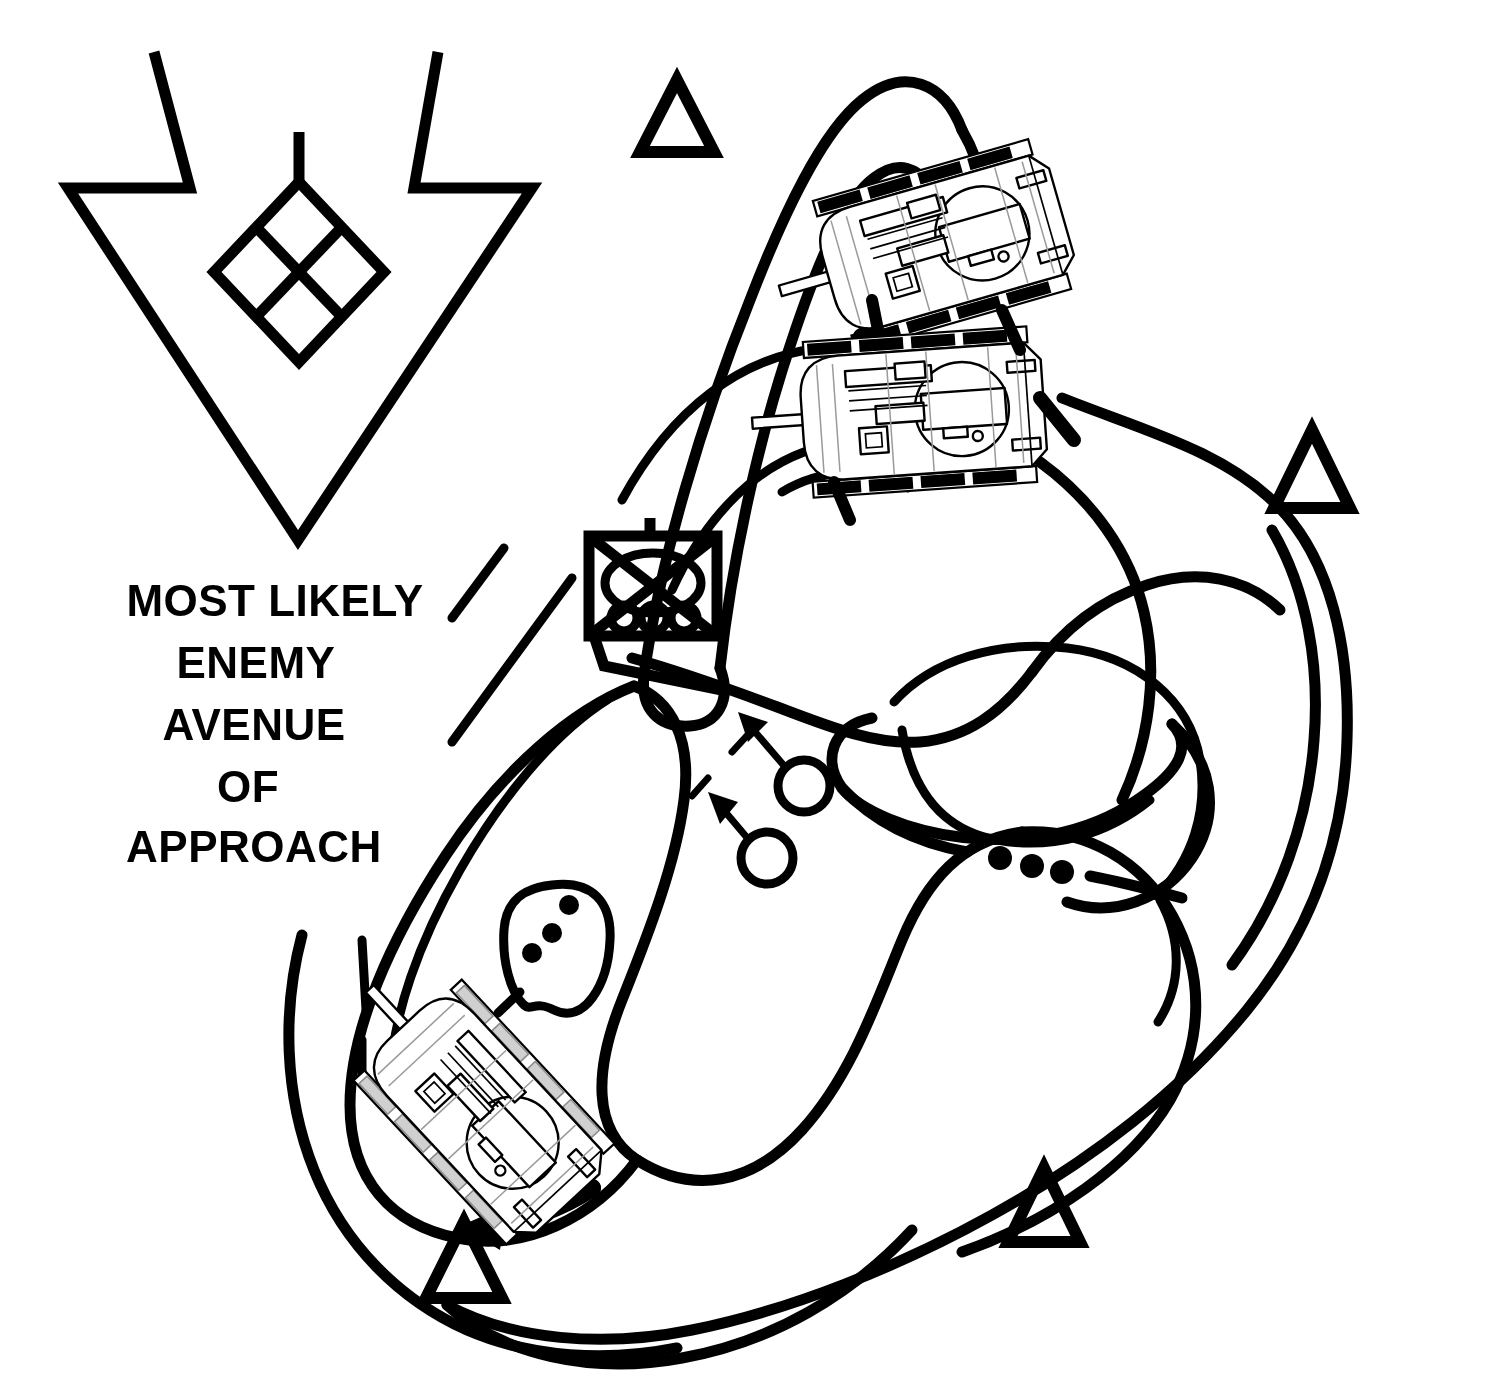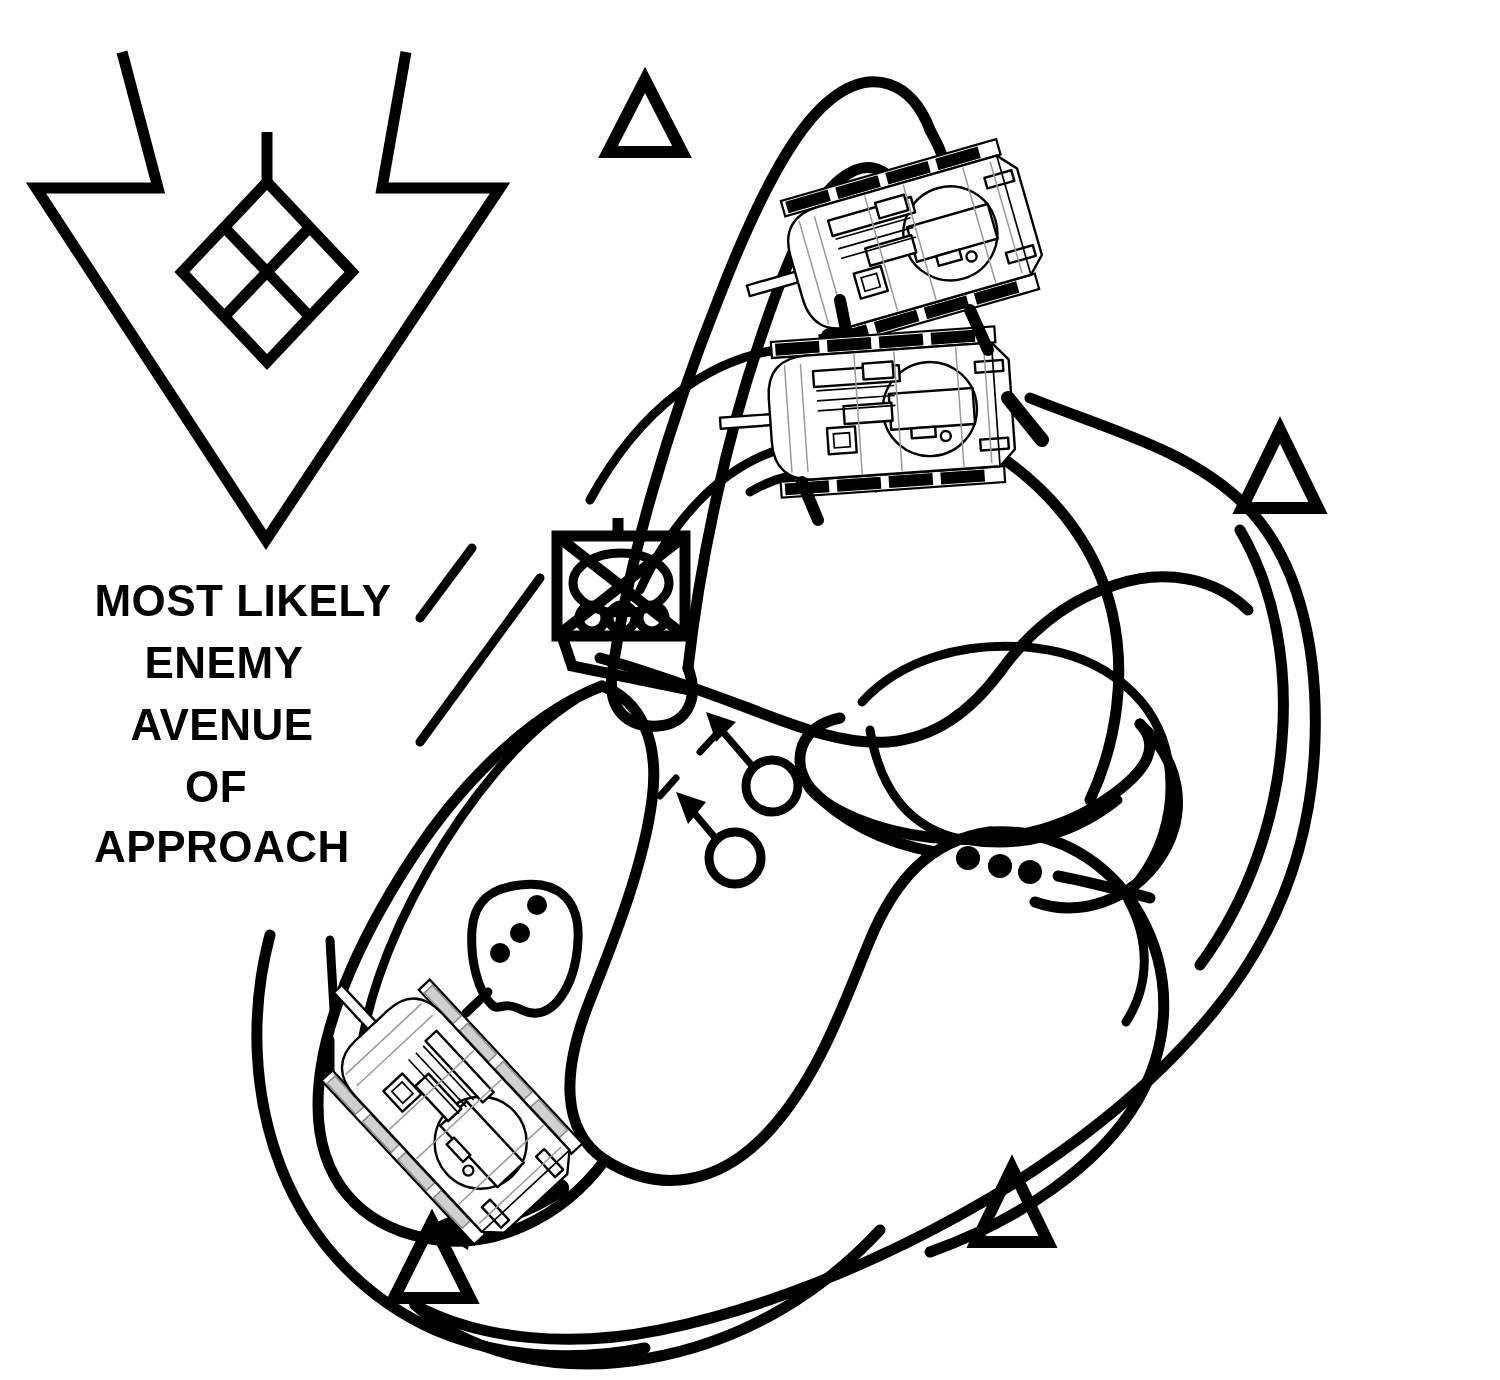--- a/index.html
+++ b/index.html
@@ -11,20 +11,21 @@
     width: 1500px;
     height: 1380px;
     font-family: "Liberation Sans", sans-serif;
     overflow: hidden;
   }
   #stage {
     position: relative;
     width: 1444px;
     height: 1380px;
     background: #ffffff;
+    margin-left: 32px;
   }
   #tactical-svg {
     position: absolute;
     top: 0;
     left: 0;
     width: 1500px;
     height: 1380px;
   }
   .label-text {
     font-family: "Liberation Sans", sans-serif;

